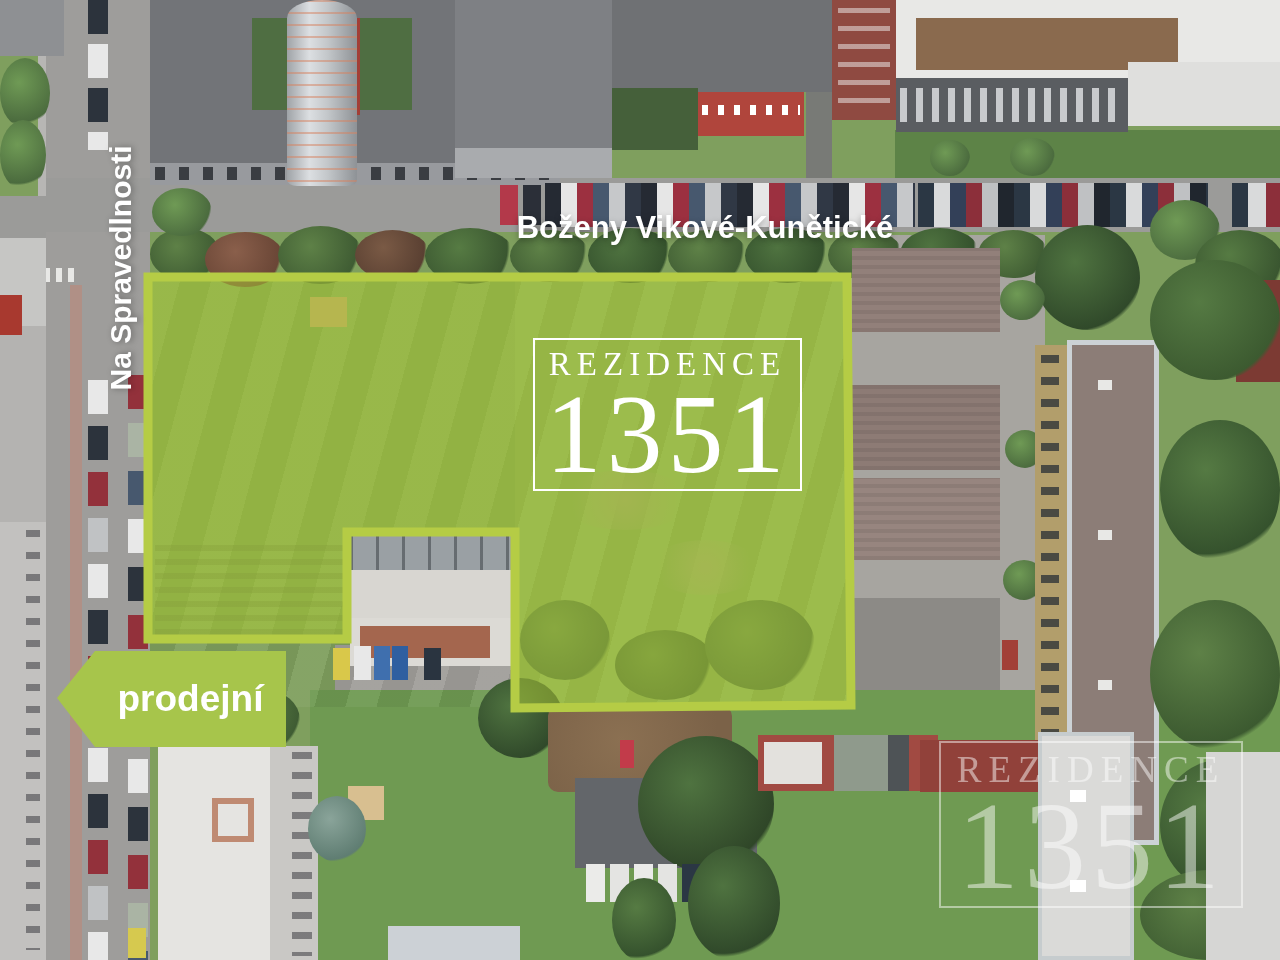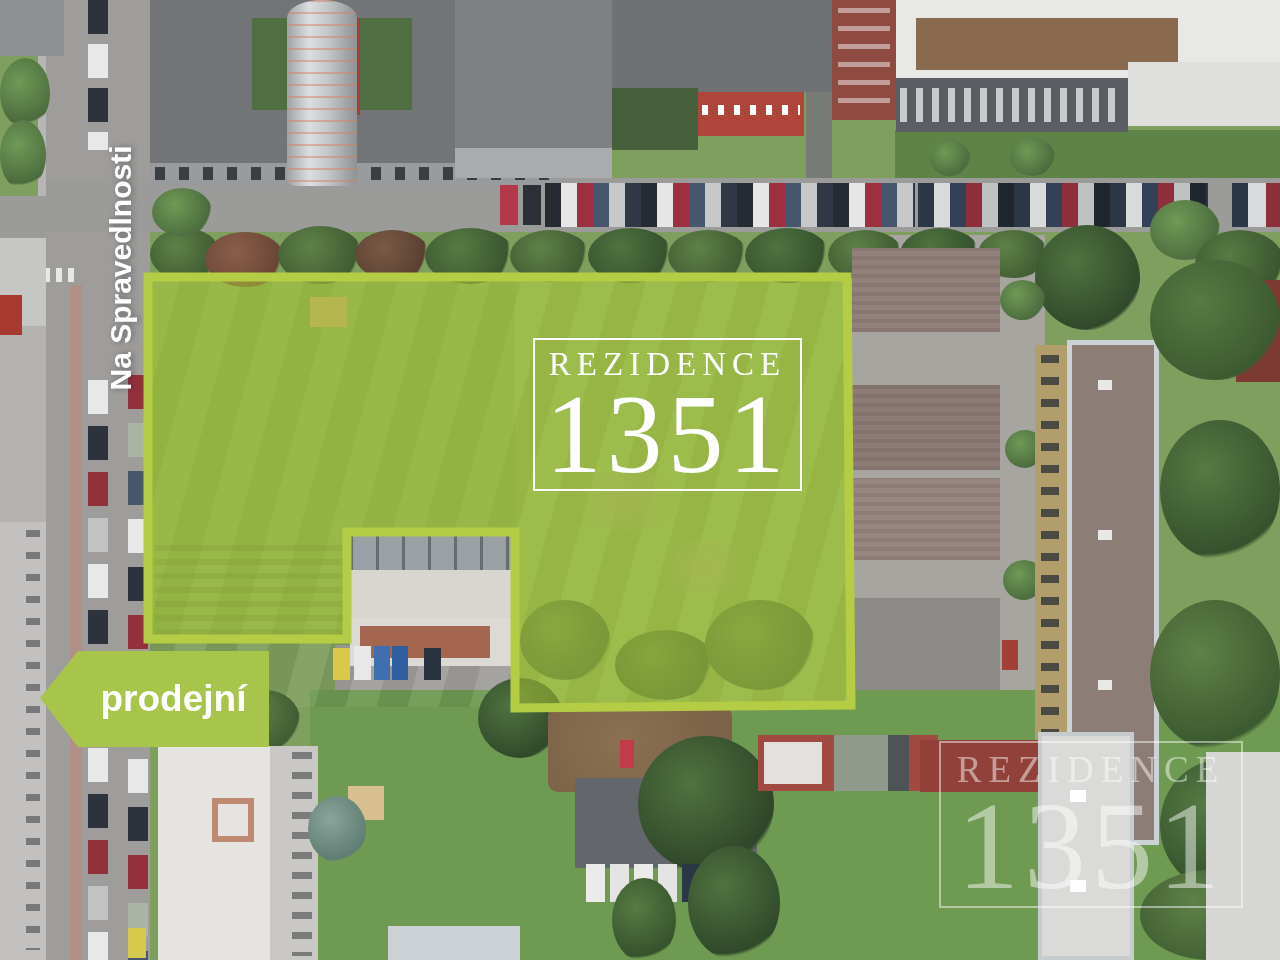--- a/index.html
+++ b/index.html
@@ -20,21 +20,21 @@
   .badge{position:absolute;z-index:6;color:#fff;text-align:center;
          font-family:"Liberation Serif",serif;}
   .badge .bd-frame{position:absolute;inset:6px;border:2px solid currentColor;}
   .badge .bd-name{position:relative;margin-top:16px;font-size:33px;letter-spacing:6px;line-height:1;}
   .badge .bd-num{position:relative;font-size:112px;letter-spacing:5px;line-height:.92;margin-top:2px;}
   .badge-main{left:527px;top:332px;width:281px;height:165px;}
   .badge-wm{left:935px;top:737px;width:312px;height:175px;color:var(--watermark_white,rgba(255,255,255,.48));}
   .badge-wm .bd-frame{inset:4px;}
   .badge-wm .bd-name{margin-top:14px;font-size:37px;letter-spacing:7px;}
   .badge-wm .bd-num{font-size:124px;letter-spacing:5px;}
-  .arrow{position:absolute;left:40px;top:651px;width:229px;height:96px;z-index:6;}
+  .arrow{position:absolute;left:57px;top:651px;width:229px;height:96px;z-index:6;}
   .arrow-shape{position:absolute;inset:0;background:var(--arrow_green,#a7c54b);
                clip-path:polygon(0 49%,16.6% 0,100% 0,100% 100%,16.6% 100%);}
   .arrow-text{position:absolute;left:38px;right:0;top:0;bottom:0;display:flex;flex-direction:column;
               justify-content:center;align-items:center;color:#fff;font-weight:bold;
               font-size:37px;line-height:44px;}
 </style>
 </head>
 <body>
 
 <div class="stage">
@@ -193,20 +193,21 @@
     <div class="r" style="left:388px;top:926px;width:132px;height:34px;background:#ccd1d6;"></div>
     <div class="r" style="left:128px;top:928px;width:18px;height:30px;background:#d6c94f;"></div>
     <div class="tr" style="left:930px;top:140px;width:40px;height:36px;background:radial-gradient(circle at 38% 35%,#6f9a55,#4b6b3e 72%,transparent 76%);"></div>
     <div class="tr" style="left:1010px;top:138px;width:45px;height:38px;background:radial-gradient(circle at 38% 35%,#6f9a55,#4b6b3e 72%,transparent 76%);"></div>
   </div>
 
   <svg class="site-overlay" width="1280" height="960" viewBox="0 0 1280 960">
     <polygon class="site-poly" points="148,277 847,277 851,705 515,708 515,532 347,532 347,639 148,639"></polygon>
   </svg>
 
+  <div class="lbl lbl-street-h">Boženy Vikové-Kunětické</div>
 
   <div class="lbl lbl-street-v">Na Spravedlnosti</div>
 
 
   <div class="badge badge-main">
     <div class="bd-frame"></div>
     <div class="bd-name">REZIDENCE</div>
     <div class="bd-num">1351</div>
   </div>
 

